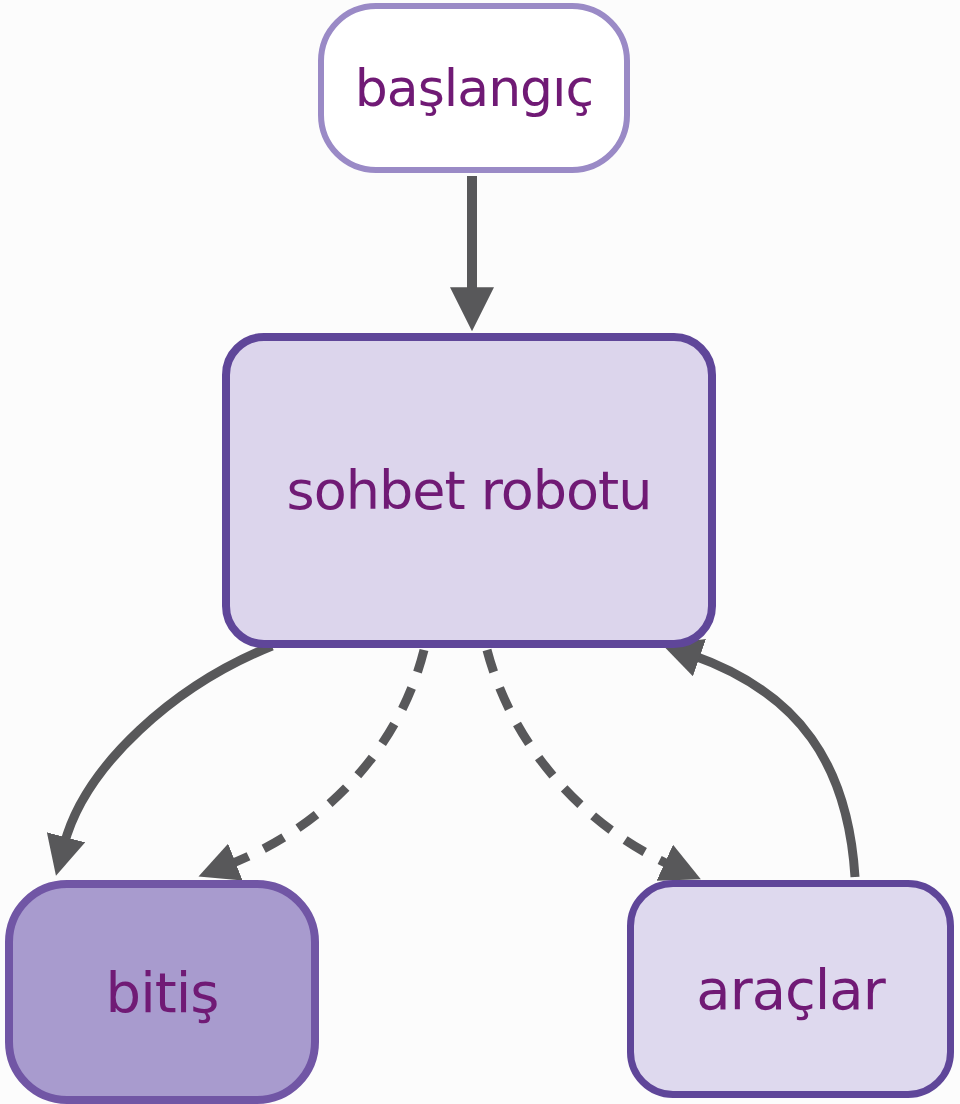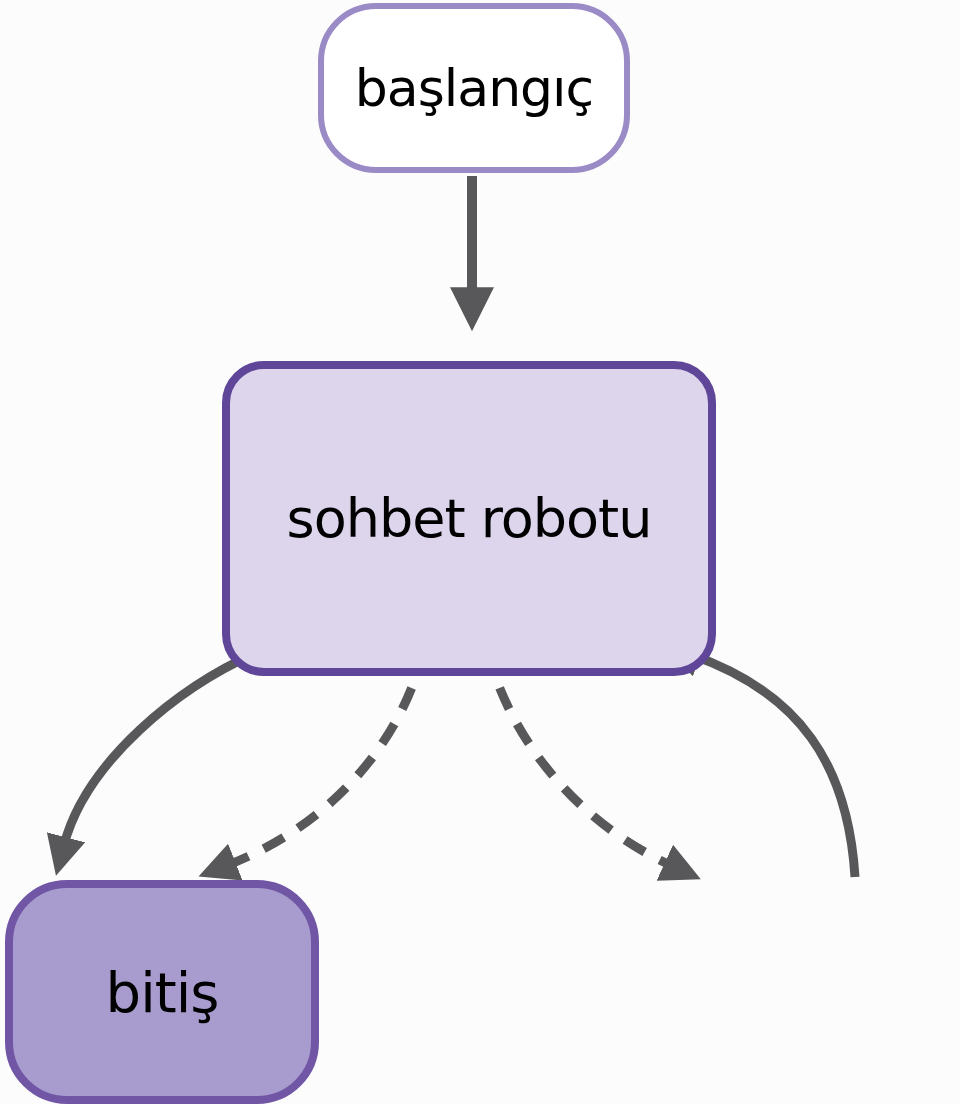--- a/index.html
+++ b/index.html
@@ -22,42 +22,41 @@
     width: 960px;
     height: 1104px;
   }
   .node {
     position: absolute;
     box-sizing: border-box;
     display: flex;
     align-items: center;
     justify-content: center;
     text-align: center;
-    color: #000000;
+    color: #701a75;
   }
   .node-start {
     left: 318px;
     top: 3px;
     width: 312px;
     height: 170px;
     background: #ffffff;
     border: 6px solid #9a8ac6;
     border-radius: 58px;
     font-size: 52px;
   }
   .node-chatbot {
     left: 222px;
     top: 333px;
     width: 494px;
     height: 315px;
     background: #dcd5ec;
     border: 8px solid #5f4699;
     border-radius: 42px;
     font-size: 54px;
-    margin-top: 28px;
   }
   .node-end {
     left: 5px;
     top: 880px;
     width: 314px;
     height: 224px;
     background: #a89bce;
     border: 8px solid #7156a5;
     border-radius: 62px;
     font-size: 56px;
@@ -105,14 +104,17 @@
   </div>
 
   <div class="node node-chatbot">
     <span class="node-label">sohbet robotu</span>
   </div>
 
   <div class="node node-end">
     <span class="node-label">bitiş</span>
   </div>
 
+  <div class="node node-tools">
+    <span class="node-label">araçlar</span>
+  </div>
 
 </div>
 
 </body></html>

